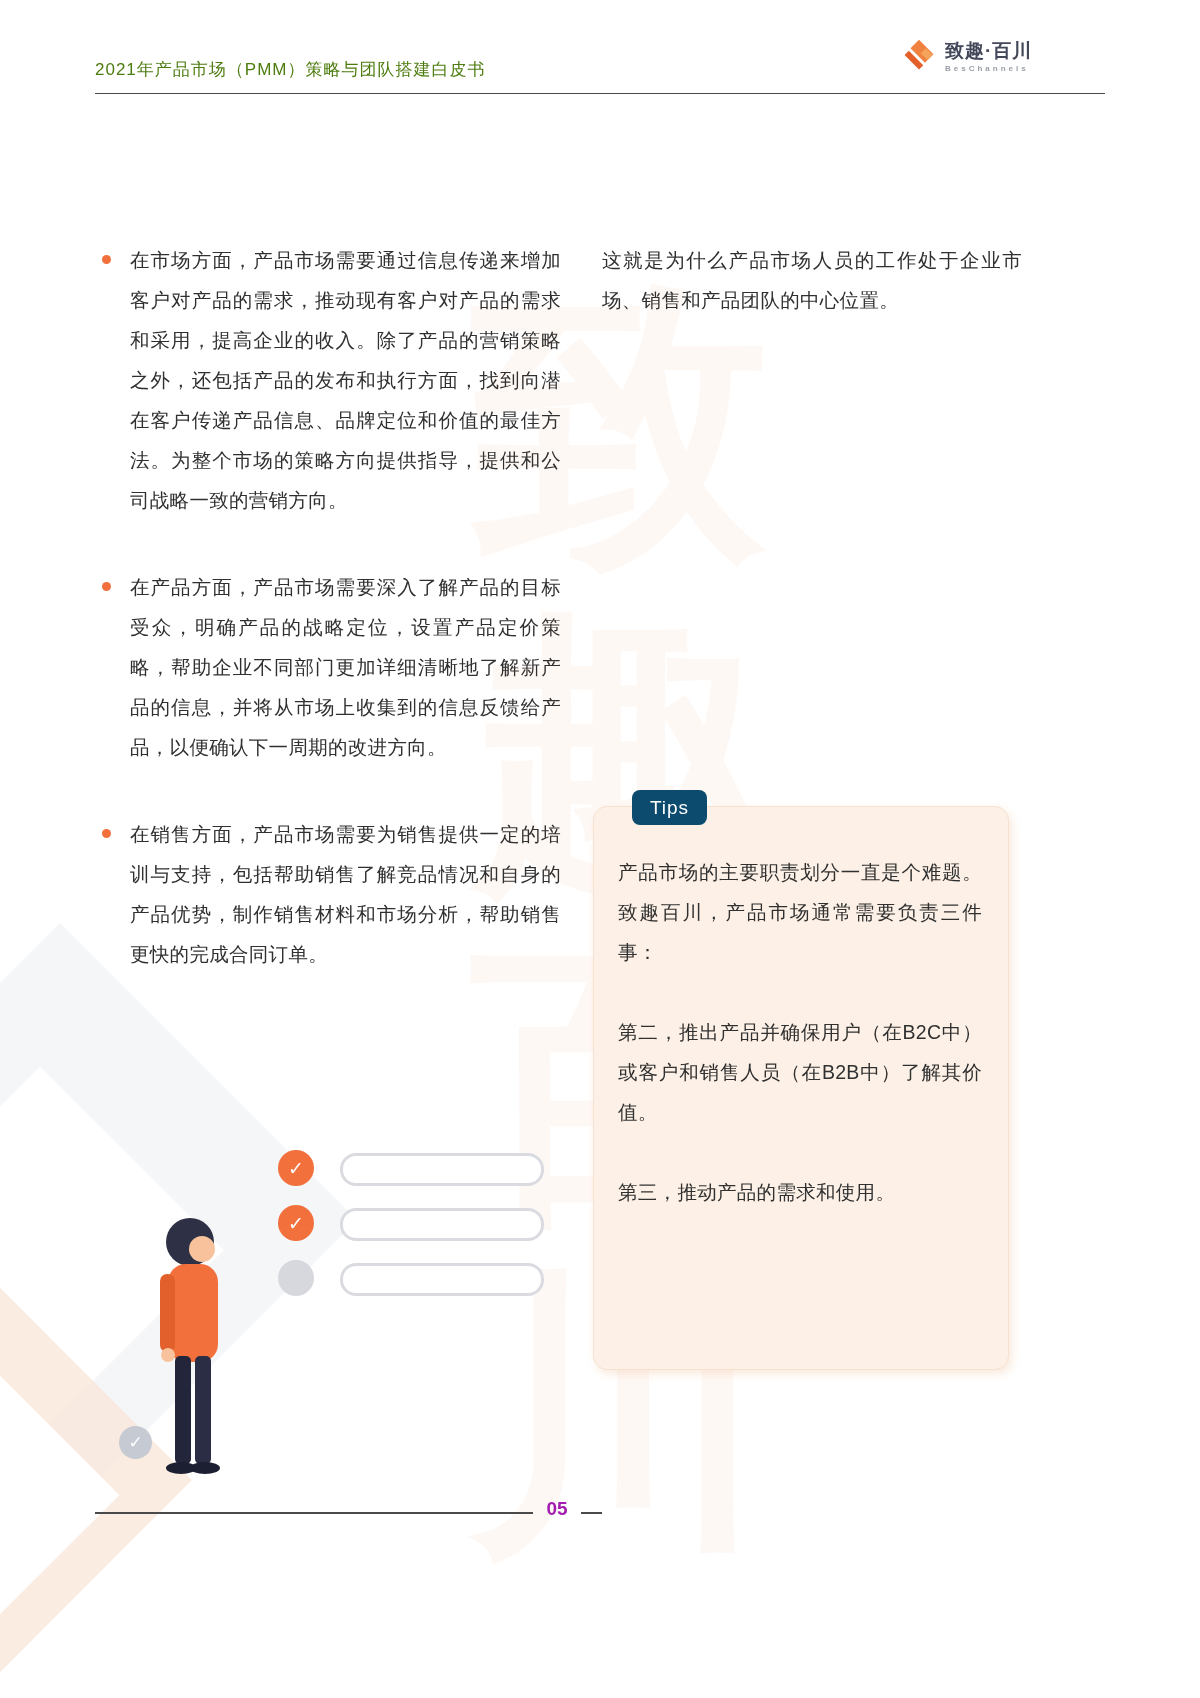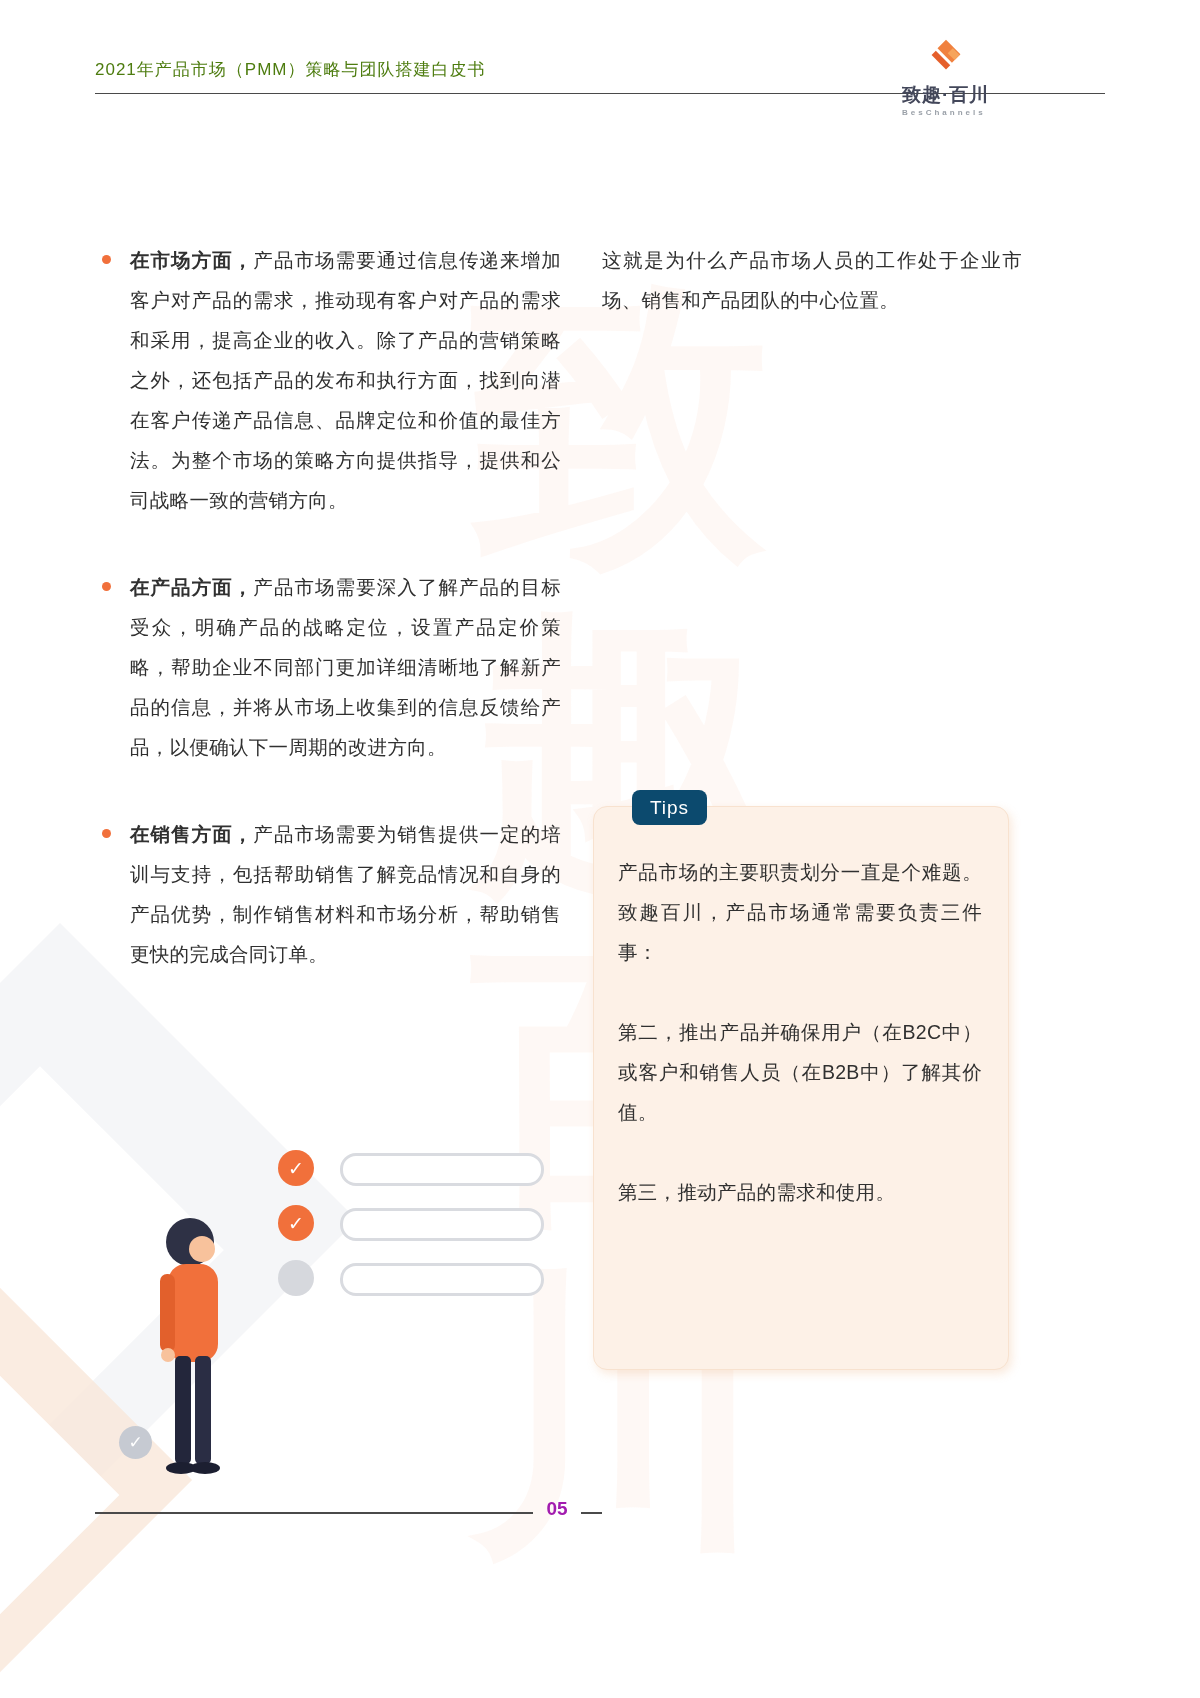--- a/index.html
+++ b/index.html
@@ -22,33 +22,33 @@
          background:#ffffff;}
   .wm-d3{left:-170px;top:1330px;width:300px;height:300px;transform:rotate(45deg);
          background:#f9e7da;opacity:.8;}
   .wm-d4{left:-110px;top:1400px;width:190px;height:190px;transform:rotate(45deg);
          background:#ffffff;}
   
   .header-title{position:absolute;left:95px;top:58px;font-size:17px;letter-spacing:1px;
     color:#4d7c0f;z-index:2;}
   .header-rule{position:absolute;left:95px;top:93px;width:1010px;height:1px;
     background:#4a4a4a;z-index:2;}
-  .logo{position:absolute;left:902px;top:38px;display:flex;align-items:center;gap:9px;z-index:2;flex-direction:column;}
+  .logo{position:absolute;left:902px;top:38px;display:flex;align-items:center;gap:9px;z-index:2;}
   .logo-txt{display:flex;flex-direction:column;line-height:1.1;}
   .logo-name{font-size:19px;font-weight:bold;color:#43475a;letter-spacing:1px;}
   .logo-sub{font-size:8px;color:#9aa0a8;letter-spacing:3px;margin-top:3px;font-weight:bold;}
   
   .col-left{position:absolute;left:95px;top:240px;width:466px;z-index:2;}
   .col-right{position:absolute;left:602px;top:240px;width:420px;z-index:2;}
   .bullet{position:relative;padding-left:35px;margin:0 0 47px 0;}
   .dot{position:absolute;left:7px;top:15px;width:9px;height:9px;border-radius:50%;
     background:#F1703B;}
   .btxt,.para{font-size:19.5px;line-height:40px;text-align:justify;margin:0;
     letter-spacing:0.3px;}
-  .lead{font-weight:bold;}
+  .lead{font-weight:normal;}
   .para{margin-bottom:41px;}
   
   .tips-box{position:absolute;left:593px;top:806px;width:414px;height:562px;z-index:2;
     background:#FDF1E7;border-radius:14px;border:1px solid #f8e2cf;
     box-shadow:3px 4px 10px rgba(233,160,100,0.22);}
   .tips-tab{position:absolute;left:38px;top:-17px;width:75px;height:35px;
     background:#0c4a6e;color:#fff;border-radius:8px;display:flex;align-items:center;
     justify-content:center;font-size:19px;letter-spacing:1px;}
   .tips-content{padding:45px 26px 0 24px;}
   .tips-content .para{margin-bottom:40px;}

